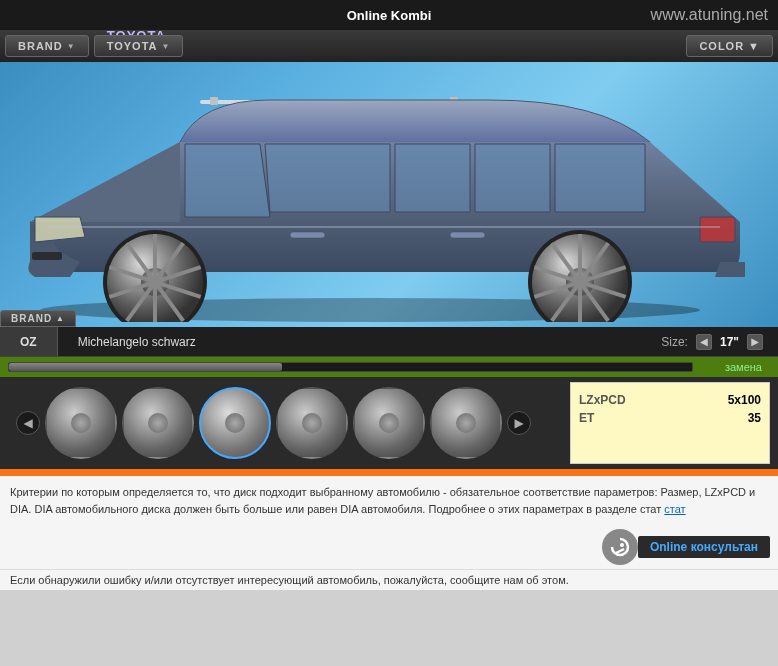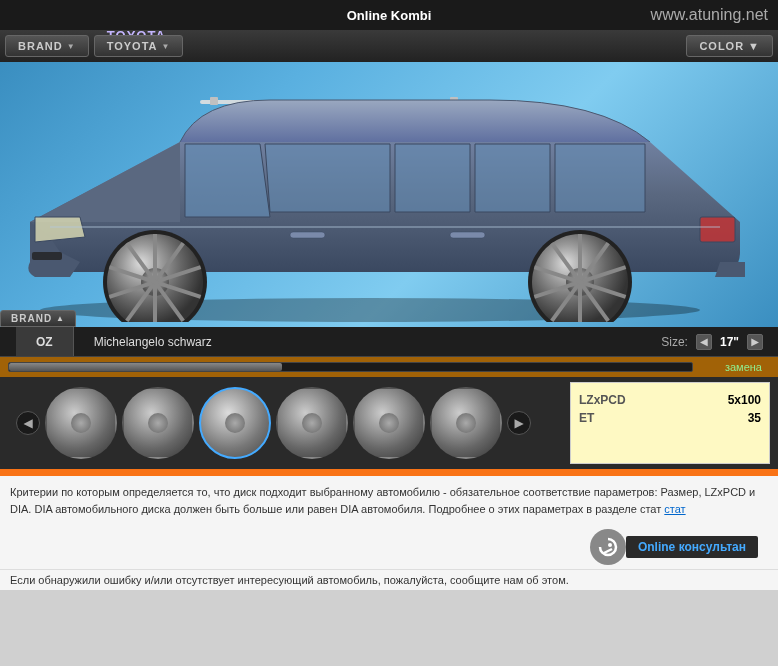--- a/index.html
+++ b/index.html
@@ -130,21 +130,20 @@
     .wheel-brand-tab {
       background: #3a3a3a;
       color: #ddd;
       font-size: 12px;
       font-weight: bold;
       padding: 0 20px;
       height: 100%;
       display: flex;
       align-items: center;
       border-right: 1px solid #555;
-      margin-left: 16px;
     }
     .wheel-name-tab {
       color: #ddd;
       font-size: 12px;
       padding: 0 20px;
       height: 100%;
       display: flex;
       align-items: center;
       flex: 1;
     }
@@ -170,21 +169,21 @@
       color: #ccc;
       font-size: 10px;
     }
     .size-value { color: #fff; font-weight: bold; }
 
     
     .progress-area {
       display: flex;
       align-items: center;
       padding: 4px 8px;
-      background: #a16207;
+      background: #4d7c0f;
       gap: 24px;
     }
     .progress-bar-bg {
       flex: 1;
       height: 10px;
       background: #1a1a1a;
       border: 1px solid #444;
       border-radius: 2px;
       overflow: hidden;
     }
@@ -281,21 +280,21 @@
       color: #333;
       line-height: 1.5;
       border-top: 7px solid #f97316;
     }
 
     
     .consultant-bar {
       display: flex;
       align-items: center;
       justify-content: flex-end;
-      padding: 4px 20px;
+      padding: 4px 8px;
       background: #f5f5f5;
     }
     .consultant-icon {
       width: 36px;
       height: 36px;
       background: #888;
       border-radius: 50%;
       display: flex;
       align-items: center;
       justify-content: center;

